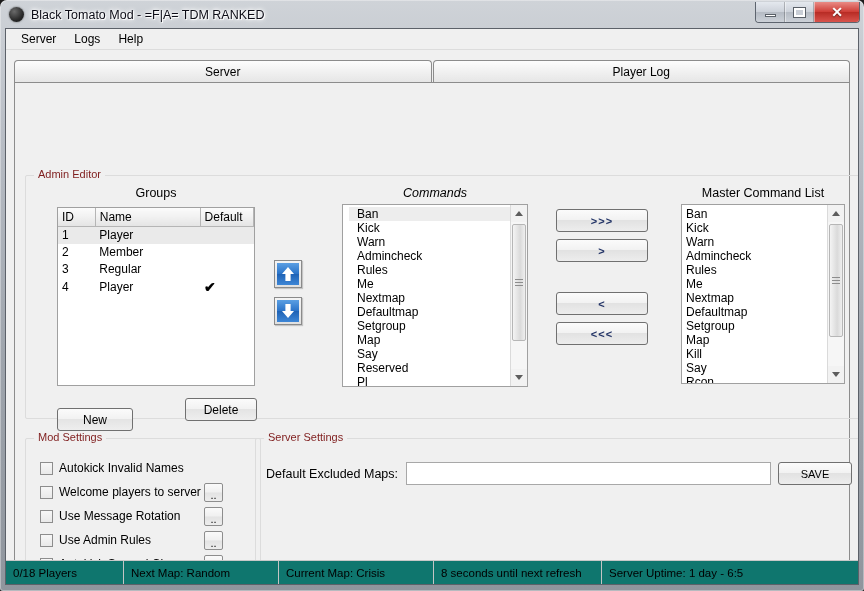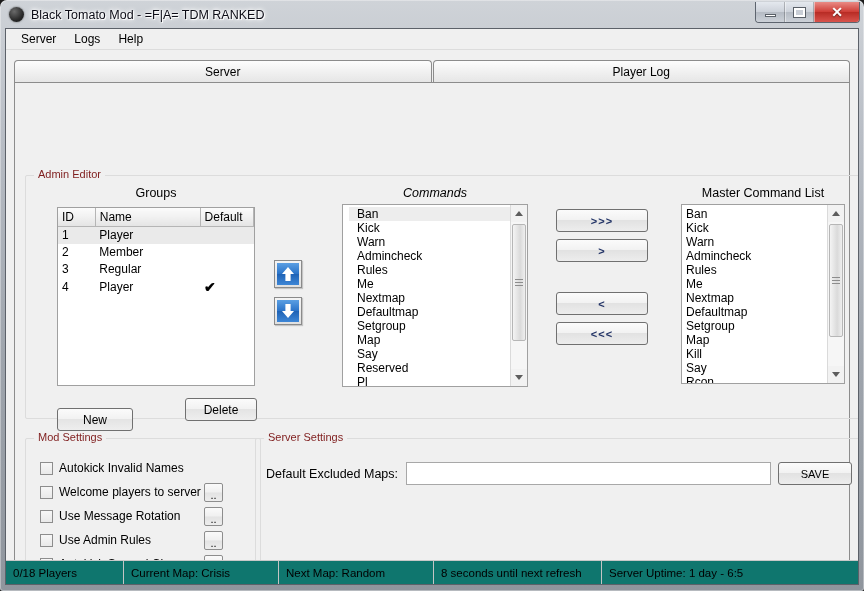--- a/index.html
+++ b/index.html
@@ -589,20 +589,20 @@
 
         <div id="lbl-excluded">Default Excluded Maps:</div>
         <input id="inp-excluded" type="text" value="" style="">
         <div id="btn-save">SAVE</div>
       </div>
 
     </div>
 
     <div id="statusbar">
       <div class="sb-cell" id="sb0">0/18 Players</div>
+      <div class="sb-cell" id="sb2">Next Map: Random</div>
       <div class="sb-cell" id="sb1">Current Map: Crisis</div>
-      <div class="sb-cell" id="sb2">Next Map: Random</div>
       <div class="sb-cell" id="sb3">8 seconds until next refresh</div>
       <div class="sb-cell">Server Uptime: 1 day - 6:5</div>
     </div>
 
   </div>
 </div>
 
 </body></html>

